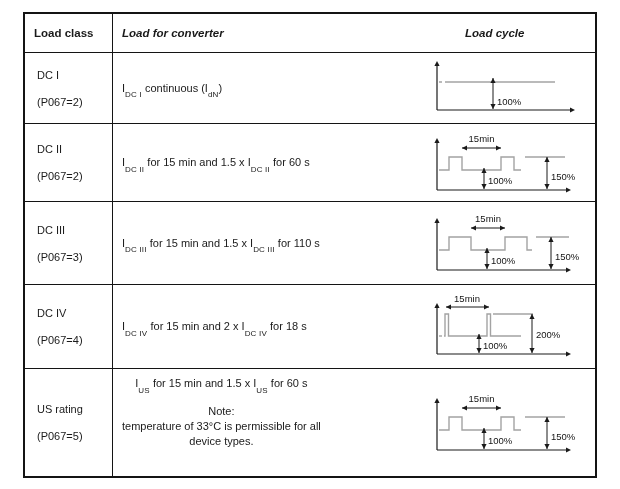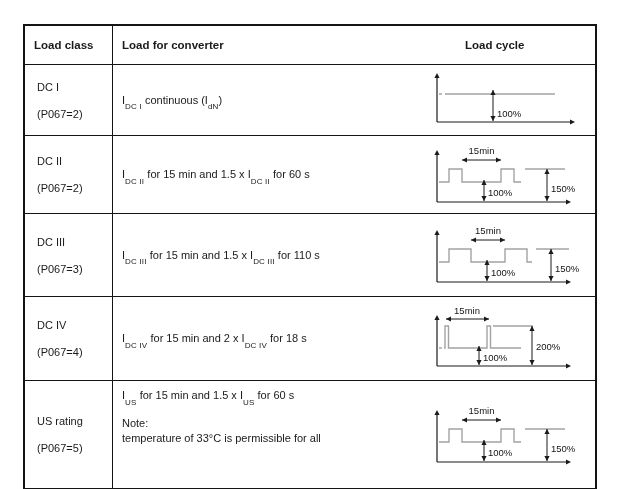--- a/index.html
+++ b/index.html
@@ -1,36 +1,36 @@
 <!DOCTYPE html>
 <html><head>
 <meta charset="utf-8">
 <style>
   html,body{margin:0;padding:0;background:#ffffff;}
   .page{position:relative;width:620px;height:489px;background:#ffffff;
         font-family:"Liberation Sans",sans-serif;color:#1a1a1a;overflow:hidden;}
   .tbl{position:absolute;left:23px;top:12px;width:570px;height:462px;
-       border:2px solid #141414;box-sizing:content-box;margin-top:12px;}
+       border:2px solid #141414;box-sizing:content-box;}
   .hrow{display:flex;height:38px;box-sizing:border-box;}
   .hcell{display:flex;align-items:center;font-weight:bold;font-size:11.5px;}
   .hcell.c1{width:88px;box-sizing:border-box;border-right:1px solid #141414;padding-left:9px;}
-  .hcell.c2{flex:1;position:relative;padding-left:9px;}
+  .hcell.c2{flex:1;position:relative;padding-left:9px;font-style:italic;}
   .hcycle{position:absolute;left:352px;top:50%;transform:translateY(-50%);}
   .row{display:flex;border-top:1px solid #141414;box-sizing:border-box;position:relative;}
   .row:nth-of-type(1){height:71px}
   .row:nth-of-type(2){height:78px}
   .row:nth-of-type(3){height:83px}
   .row:nth-of-type(4){height:84px}
   .row:nth-of-type(5){height:108px}
   .cell-class{width:88px;box-sizing:border-box;border-right:1px solid #141414;
               display:flex;flex-direction:column;justify-content:center;
               gap:11px;padding-left:12px;font-size:11px;}
   .lc-line{line-height:16px;white-space:nowrap;}
   .cell-main{flex:1;position:relative;display:flex;align-items:center;padding-left:9px;box-sizing:border-box;}
-  .row.multiline .cell-main{align-items:flex-start;padding-top:7px;}
+  .row.multiline .cell-main{align-items:flex-start;padding-top:7px;text-align:center;}
   .desc{font-size:11px;max-width:300px;}
   .desc-line{line-height:15px;min-height:13px;white-space:nowrap;}
   .desc sub{font-size:8px;position:relative;top:2.5px;line-height:0;letter-spacing:.2px;}
   .diagram{position:absolute;right:16px;top:50%;transform:translateY(-50%);line-height:0;}
   .diagram svg text{font-family:"Liberation Sans",sans-serif;font-size:9.5px;fill:#141414;}
 </style>
 </head>
 <body>
 
 <div class="page">
@@ -168,20 +168,21 @@
     <div class="cell-class">
       <div class="lc-line">US rating</div>
       <div class="lc-line">(P067=5)</div>
     </div>
     <div class="cell-main">
       <div class="desc">
               <div class="desc-line"><span>I</span><sub>US</sub><span> for 15 min and 1.5 x </span><span>I</span><sub>US</sub><span> for 60 s</span></div>
               <div class="desc-line"></div>
               <div class="desc-line"><span>Note:</span></div>
               <div class="desc-line"><span>temperature of 33°C is permissible for all</span></div>
+              <div class="desc-line"><span>device types.</span></div>
             </div>
       <div class="diagram"><svg width="150" height="66" viewBox="0 0 150 66">
                 <line x1="8" y1="60" x2="8" y2="12" stroke="#1a1a1a" stroke-width="1.2"></line>
                 <polygon points="8,8 5.4,13 10.6,13" fill="#1a1a1a"></polygon>
                 <line x1="8" y1="60" x2="138" y2="60" stroke="#1a1a1a" stroke-width="1.2"></line>
                 <polygon points="142,60 137,57.4 137,62.6" fill="#1a1a1a"></polygon>
                 <polyline points="10,40 20,40 20,27 33,27 33,40 72,40 72,27 85,27 85,40 92,40" fill="none" stroke="#a3a3a3" stroke-width="1.4"></polyline>
                 <line x1="96" y1="27" x2="136" y2="27" stroke="#a3a3a3" stroke-width="1.4"></line>
                 <line x1="33" y1="18" x2="72" y2="18" stroke="#1a1a1a" stroke-width="1"></line>
                 <polygon points="33,18 38,15.4 38,20.6" fill="#1a1a1a"></polygon>

